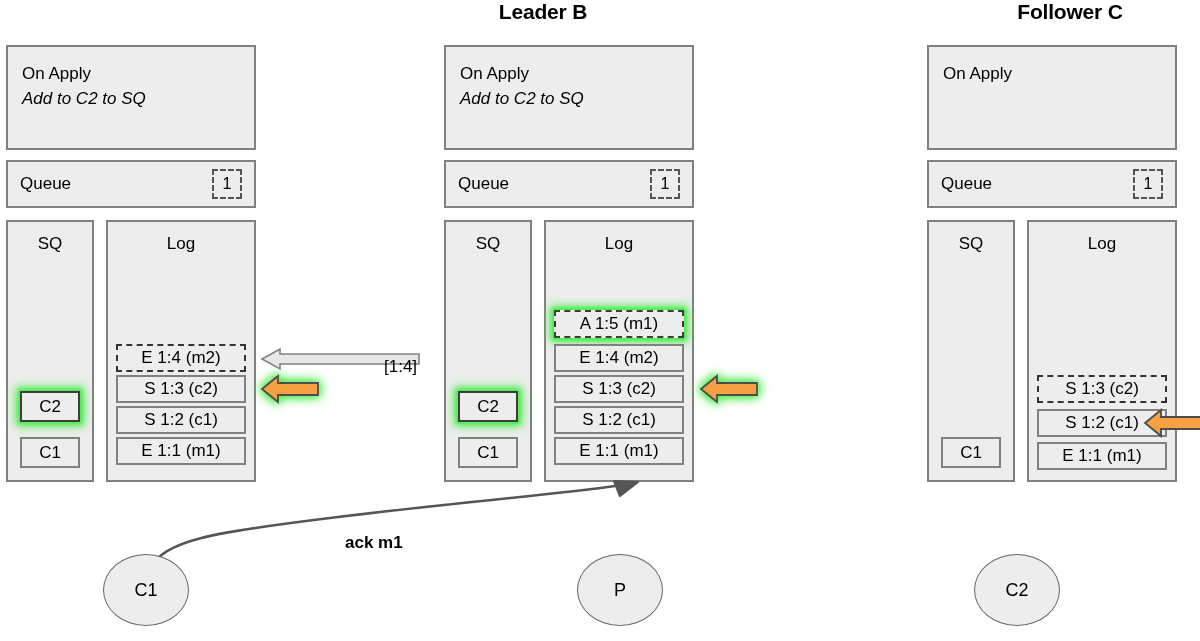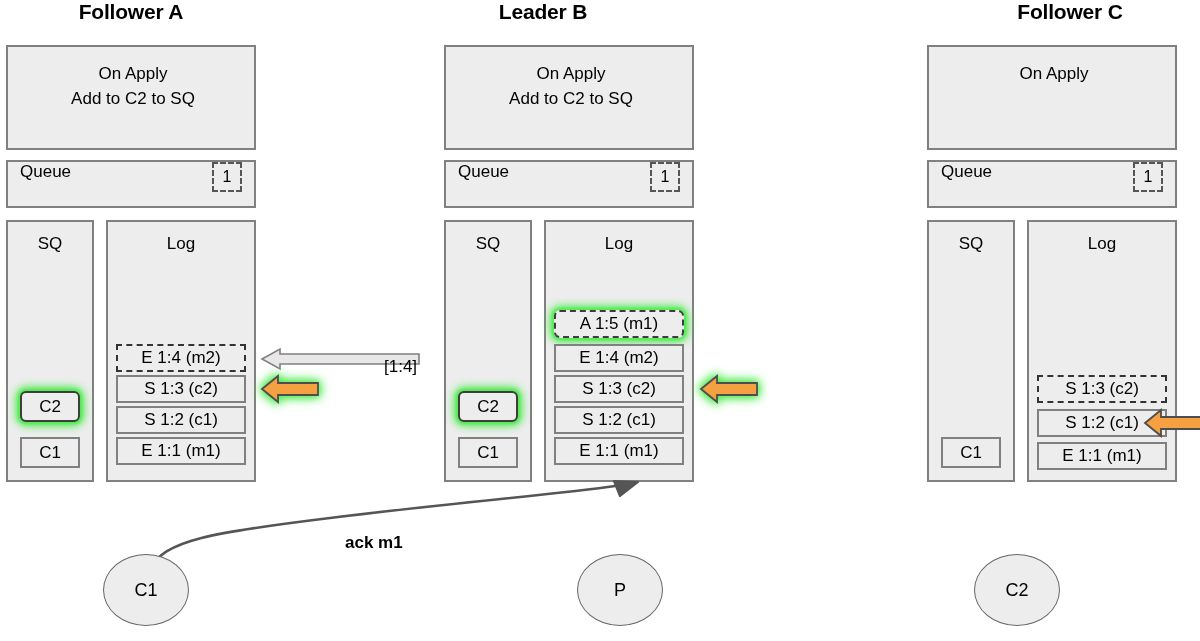--- a/index.html
+++ b/index.html
@@ -40,27 +40,27 @@
     position: absolute;
     background: #ededed;
     border: 2px solid #808080;
     box-sizing: border-box;
   }
 
   .onapply {
     padding: 14px 10px 0 14px;
     font-size: 17px;
     line-height: 25px;
-    text-align: center;
   }
   .onapply .l1 { font-style: normal; }
-  .onapply .l2 { }
+  .onapply .l2 { font-style: italic; }
 
   .queue {
     display: flex;
+    align-items: center;
     padding: 0 12px;
     font-size: 17px;
   }
   .queue .q-label { flex: 1 1 auto; }
   .queue .q-badge {
     width: 30px;
     height: 30px;
     border: 2px dashed #555;
     background: #ededed;
     box-sizing: border-box;
@@ -88,21 +88,20 @@
     display: flex;
     align-items: center;
     justify-content: center;
     font-size: 17px;
     white-space: nowrap;
   }
   .ebox.dashed { border: 2px dashed #333333; }
   .ebox.hl {
     border-color: #3d3d3d;
     box-shadow: 0 0 9px 4px #4dea4d, 0 0 3px 2px #62ef62;
-    border-radius: 6px;
   }
 
   
   .arrow-svg { position: absolute; overflow: visible; }
   .glow-arrow { filter: drop-shadow(0 0 5px #4dea4d) drop-shadow(0 0 4px #56ee56); }
 
   .arrow-label {
     position: absolute;
     font-size: 17px;
     color: #000;
@@ -128,21 +127,20 @@
     white-space: nowrap;
   }
 </style>
 </head>
 <body>
 
 <div id="stage">
 
   <div class="node-col" style="left:6px; top:0px; width:250px; height:485px;">
 
-    <div class="node-title">Follower A</div>
 
     <div class="panel onapply" style="left:0px; top:45px; width:250px; height:105px;">
       <div class="l1">On Apply</div>
       <div class="l2">Add to C2 to SQ</div>
     </div>
 
     <div class="panel queue" style="left:0px; top:160px; width:250px; height:48px;">
       <span class="q-label">Queue</span>
       <span class="q-badge">1</span>
     </div>

